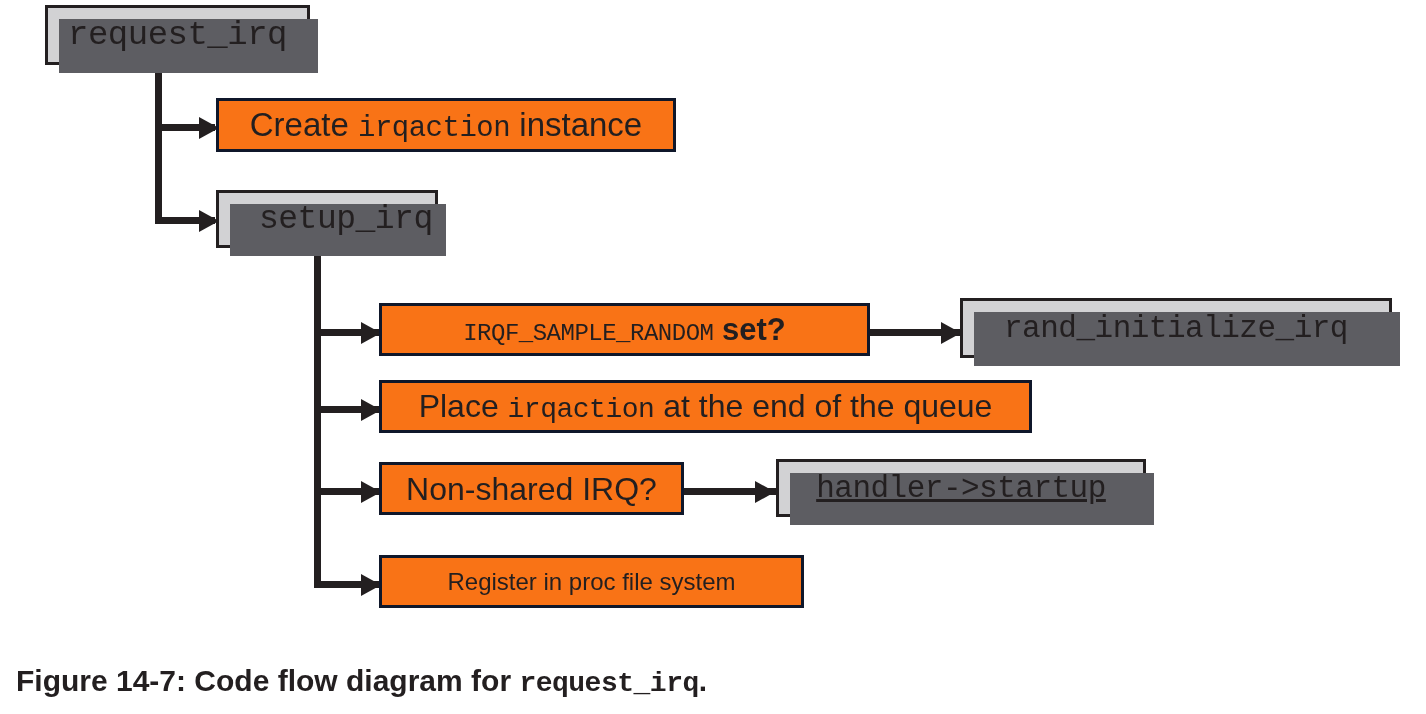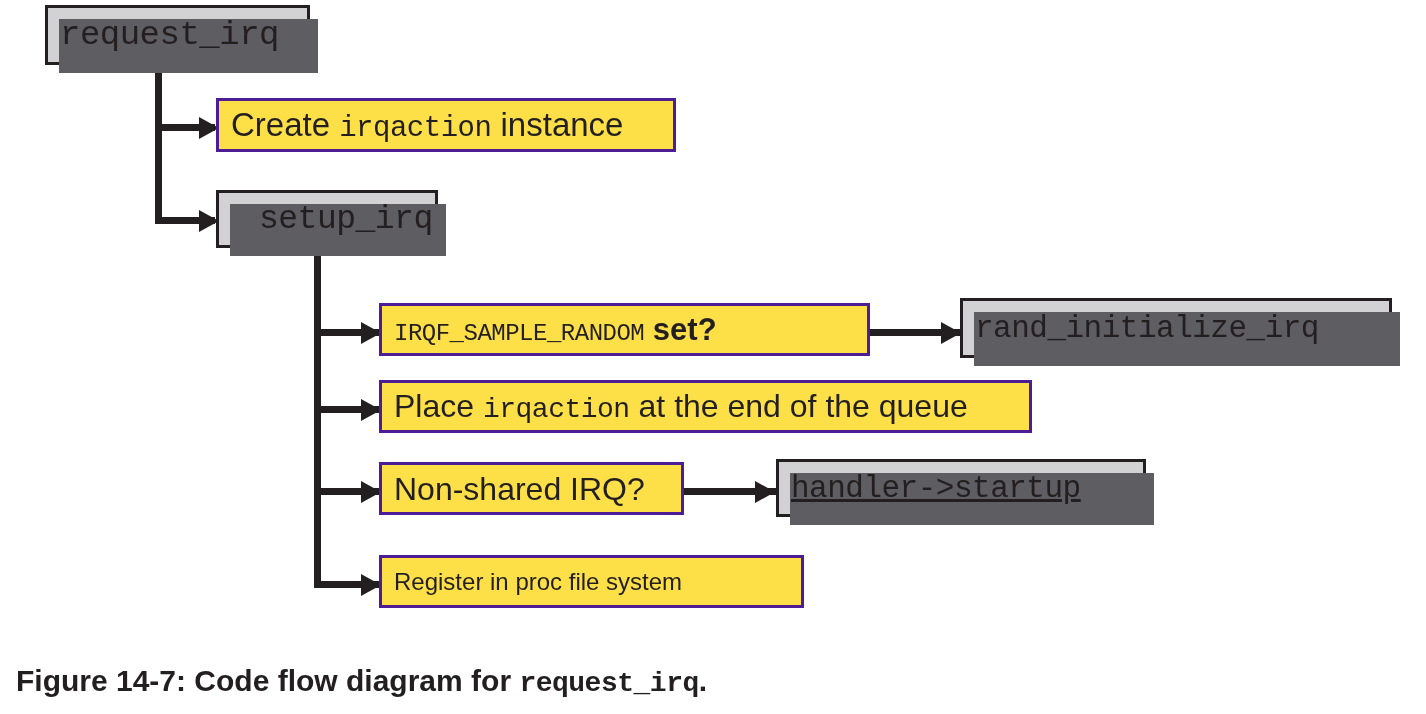--- a/index.html
+++ b/index.html
@@ -7,30 +7,31 @@
     padding: 0;
     background: #ffffff;
   }
   #page {
     position: relative;
     width: 1426px;
     height: 714px;
     background: #ffffff;
     overflow: hidden;
     font-family: "Liberation Sans", sans-serif;
+    text-align: center;
   }
 
   
   .node {
     position: absolute;
     box-sizing: border-box;
     display: flex;
     align-items: center;
-    background: #fde047;
-    border: 3px solid #4c1d95;
+    background: #f97316;
+    border: 3px solid #0f172a;
     z-index: 3;
     white-space: nowrap;
   }
   .node.shaded {
     background: #d2d2d4;
     border: 3px solid #231f20;
   }
   
   .node.shaded::after {
     content: "";

